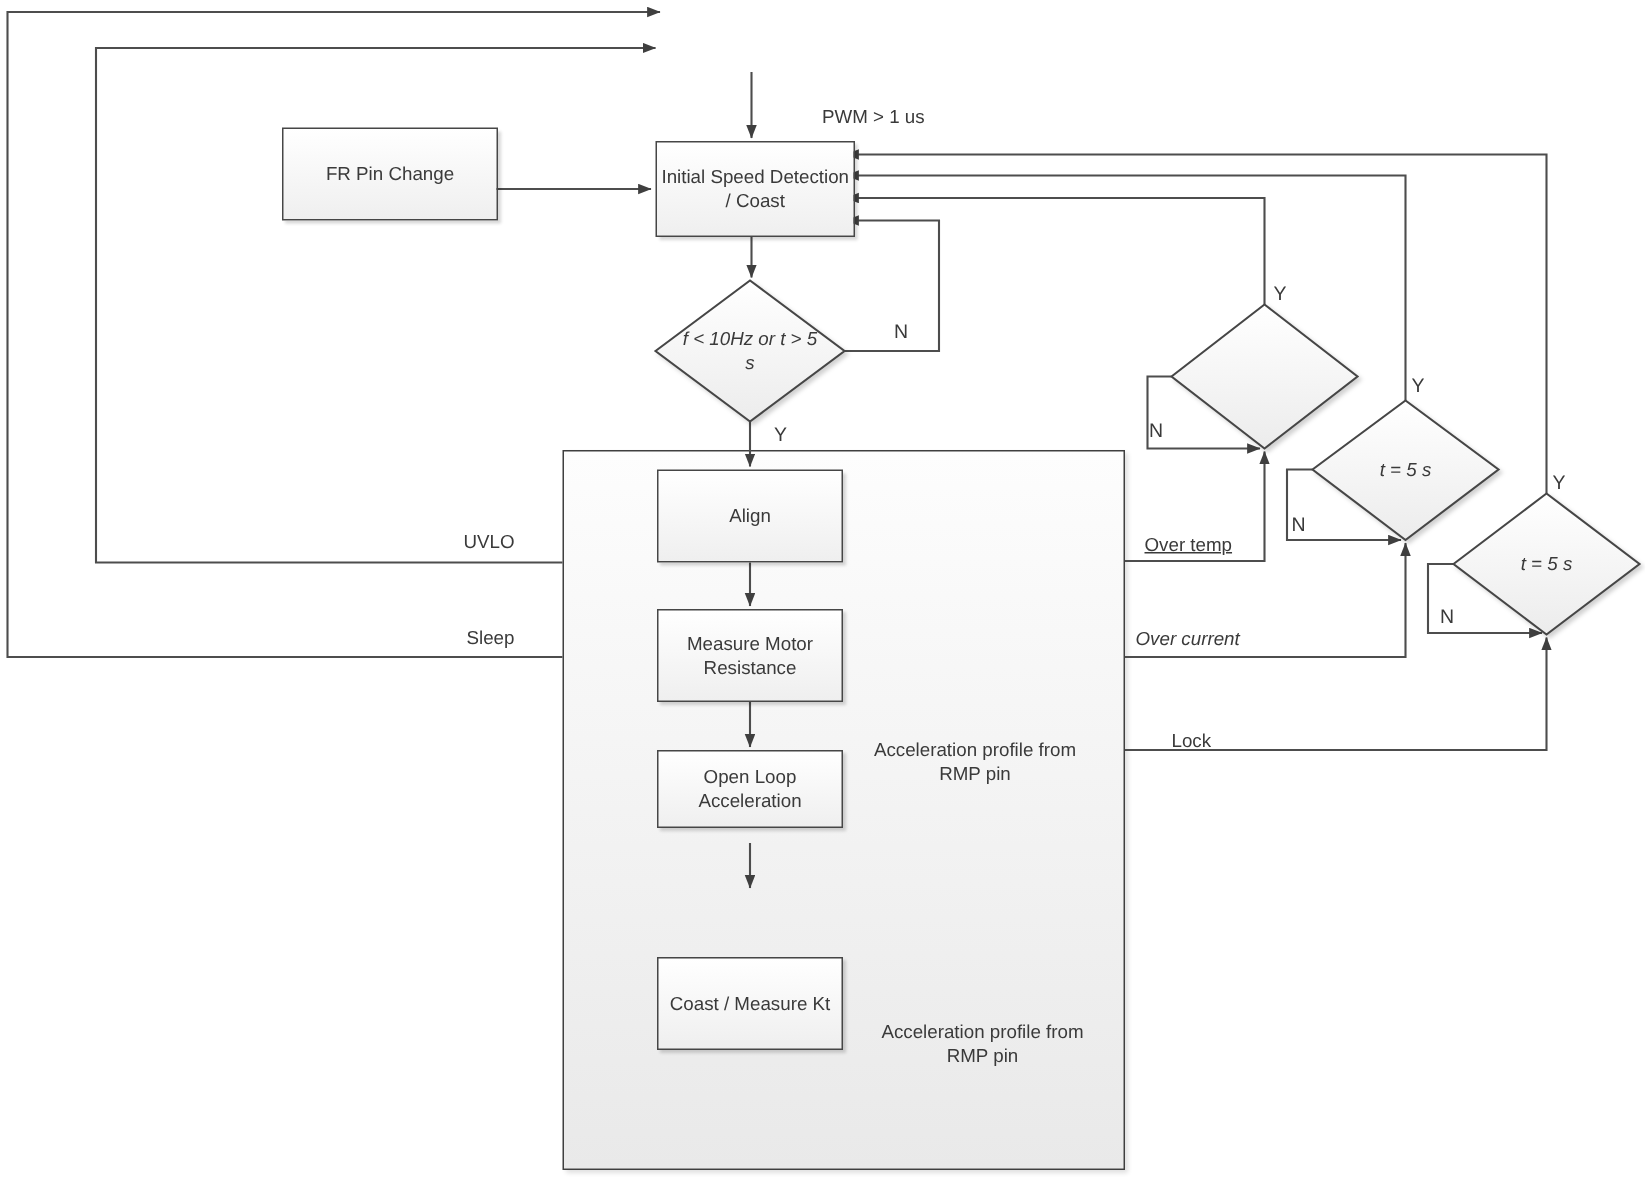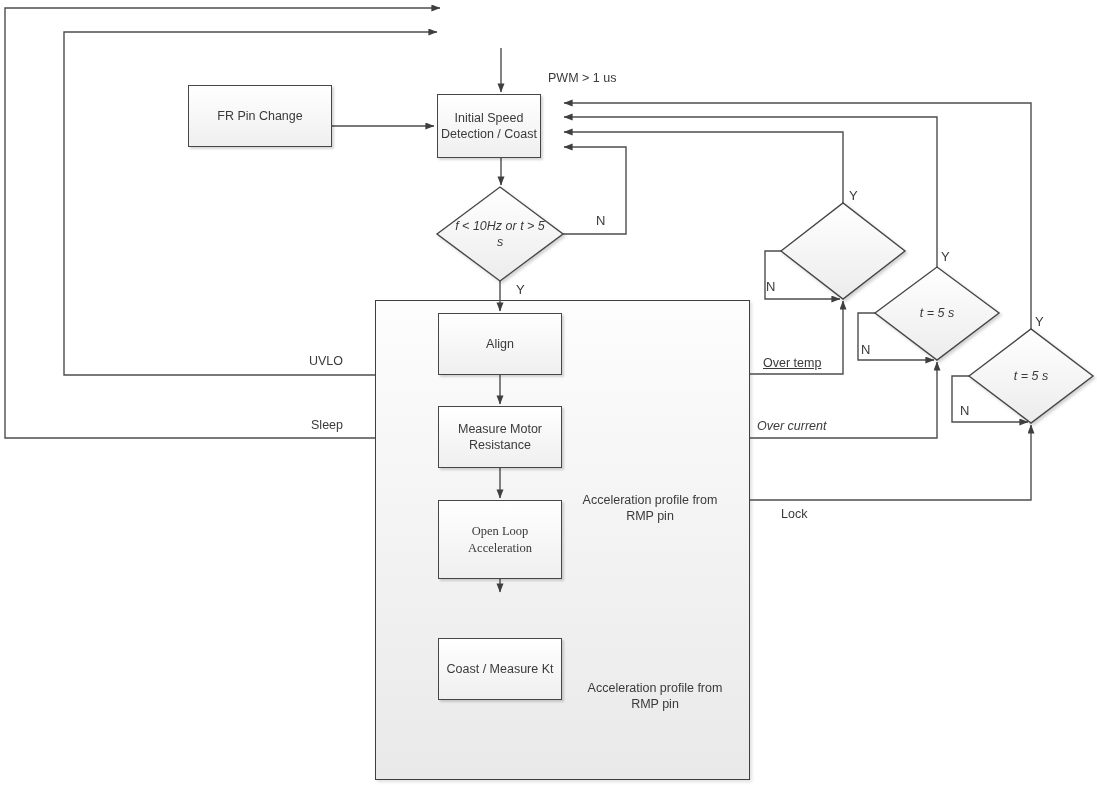--- a/index.html
+++ b/index.html
@@ -73,51 +73,51 @@
       <polygon points="875,313 937,267 999,313 937,360"></polygon>
       <polygon points="969,376 1031,329 1093,376 1031,423"></polygon>
     </g>
   </svg>
 
 
   <div class="node" style="left:188px;top:85px;width:144px;height:62px;">
     <span>FR Pin Change</span>
   </div>
 
-  <div class="node" style="left:437px;top:94px;width:104px;height:64px;">
+  <div class="node" style="left:437px;top:94px;width:133px;height:64px;">
     <span>Initial Speed Detection / Coast</span>
   </div>
 
   <div class="node" style="left:438px;top:406px;width:124px;height:62px;">
     <span>Measure Motor Resistance</span>
   </div>
 
   <div class="node" style="left:438px;top:313px;width:124px;height:62px;">
     <span>Align</span>
   </div>
 
-  <div class="node" style="left:438px;top:500px;width:124px;height:79px;font-family:Liberation Serif, serif;">
+  <div class="node" style="left:438px;top:500px;width:124px;height:52px;">
     <span>Open Loop Acceleration</span>
   </div>
 
   <div class="node" style="left:438px;top:594px;width:124px;height:62px;margin-top:44px;">
     <span>Coast / Measure Kt</span>
   </div>
 
 
   <div class="dlabel" style="left:455px;top:210px;width:90px;height:48px;">f &lt; 10Hz or t &gt; 5 s</div>
   <div class="dlabel" style="left:897px;top:301px;width:80px;height:24px;">t = 5 s</div>
   <div class="dlabel" style="left:991px;top:364px;width:80px;height:24px;">t = 5 s</div>
 
   <div class="elabel" style="left:538px;top:71px;margin-left:10px;">PWM &gt; 1 us</div>
   <div class="elabel right" style="left:293px;top:354px;width:50px;">UVLO</div>
   <div class="elabel right" style="left:293px;top:418px;width:50px;">Sleep</div>
   <div class="elabel" style="left:763px;top:356px;text-decoration:underline;">Over temp</div>
   <div class="elabel" style="left:757px;top:419px;font-style:italic;">Over current</div>
-  <div class="elabel" style="left:781px;top:507px;">Lock</div>
+  <div class="elabel" style="left:781px;top:487px;">Lock</div>
   <div class="elabel center" style="left:568px;top:493px;width:164px;">Acceleration profile from RMP pin</div>
   <div class="elabel center" style="left:573px;top:681px;width:164px;">Acceleration profile from RMP pin</div>
 
   <div class="yn" style="left:516px;top:282px;">Y</div>
   <div class="yn" style="left:596px;top:213px;">N</div>
   <div class="yn" style="left:849px;top:188px;">Y</div>
   <div class="yn" style="left:766px;top:279px;">N</div>
   <div class="yn" style="left:941px;top:249px;">Y</div>
   <div class="yn" style="left:861px;top:342px;">N</div>
   <div class="yn" style="left:1035px;top:314px;">Y</div>

